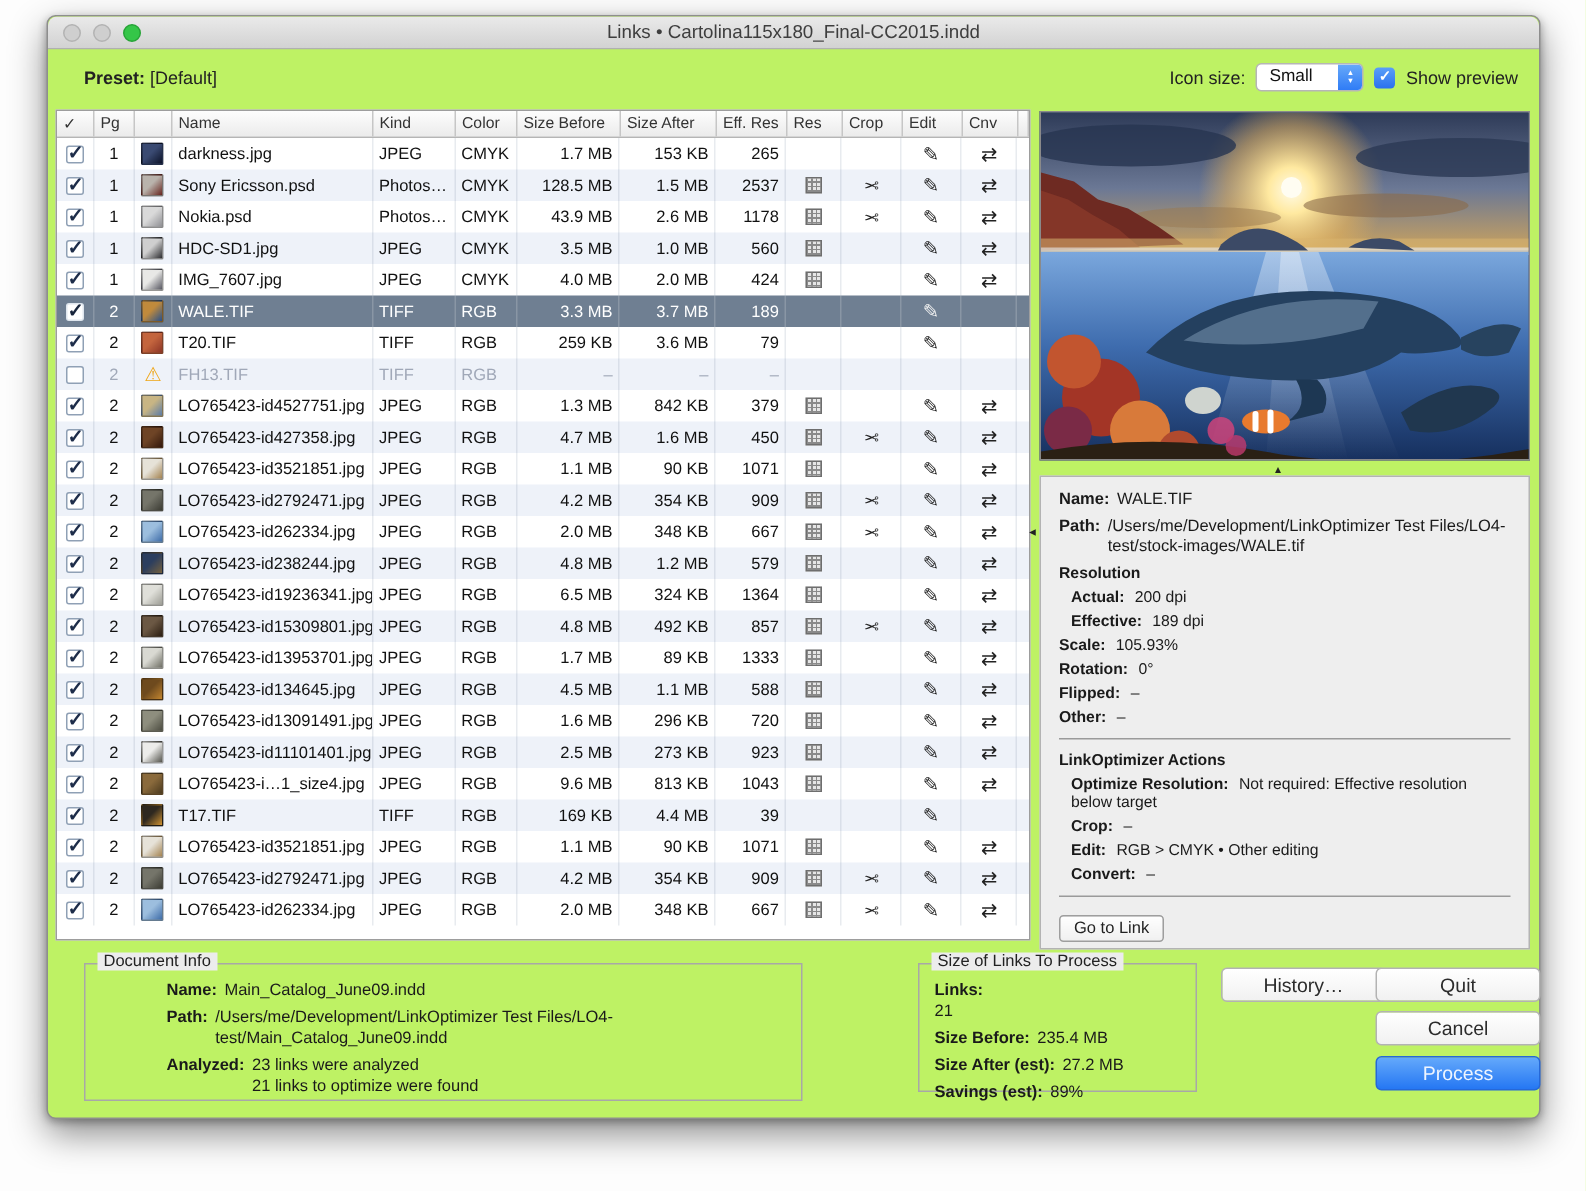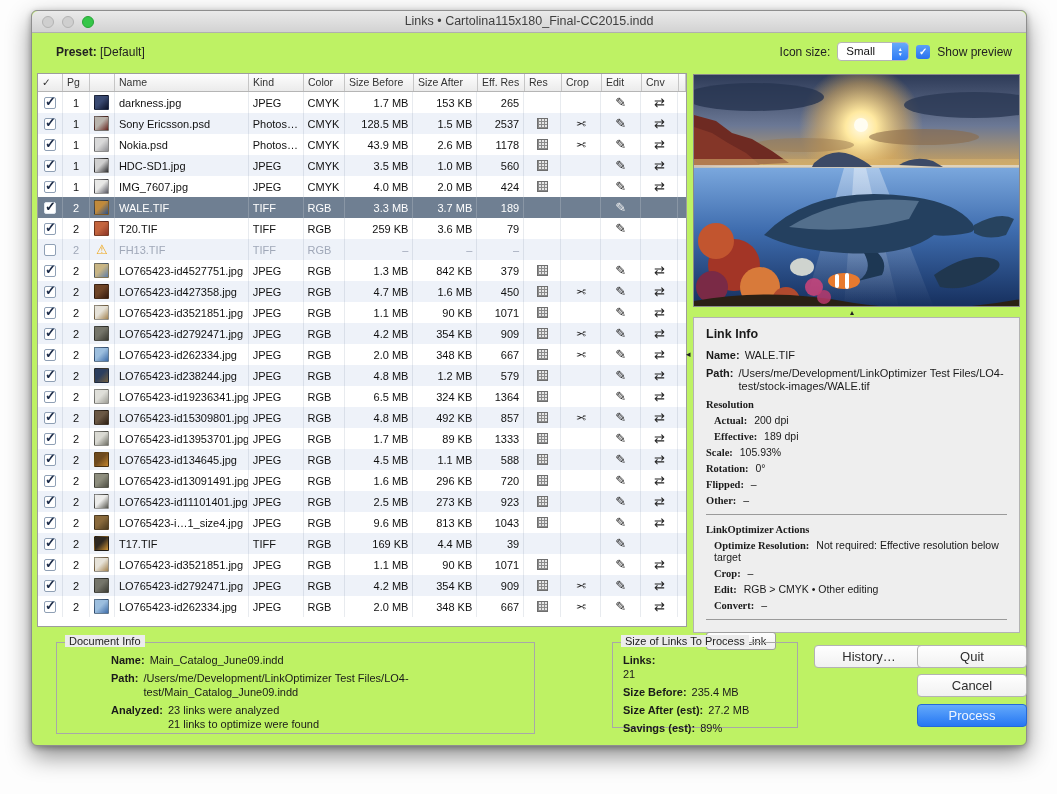--- a/index.html
+++ b/index.html
@@ -69,21 +69,21 @@
   .splitv { position:absolute; left:818px; top:298px; font-size:8px; color:#222; line-height:8px; }
   .splith { position:absolute; left:654px; top:338px; font-size:9px; color:#222; }
 
   
   .linkinfo { position:absolute; left:661px; top:306px; width:327px; height:316px;
     border:1px solid #b3b3b3; background:#eeeeee; padding:9px 12px; color:#1a1a1a; }
   .li-title { font-size:12.5px; font-weight:bold; margin-bottom:8px; }
   .li-row { display:flex; font-size:11px; margin-bottom:5px; line-height:13px; }
   .li-row b { margin-right:5px; white-space:nowrap; }
   .li-sub { font-size:10.5px; margin-bottom:4px; }
-  .li-sub b { margin-right:4px;font-family:Liberation Serif, serif; }
+  .li-sub b { margin-right:4px; }
   .ind { padding-left:8px; }
   .hr { border-top:1px solid #9a9a9a; margin:8px 0; }
   .gotolink { font-size:11px; color:#222; background:linear-gradient(#fefefe,#f0f0f0);
     border:1px solid #9e9e9e; border-radius:3px; padding:2px 9px; margin-top:4px; }
 
   
   .fbox { position:absolute; border:1px solid #a8a8a8; background:transparent; }
   .fbox .legend { position:absolute; top:-8px; left:8px; background:#ececec; padding:0 4px; font-size:11px; color:#222; }
   .docinfo { left:24px; top:631px; width:479px; height:92px;padding-left:44px; }
   .sizeinfo { left:580px; top:631px; width:186px; height:86px; }
@@ -864,21 +864,20 @@
         <rect x="151" y="198" width="4" height="16" fill="#fff" rx="2"></rect>
         <ellipse cx="108" cy="192" rx="12" ry="9" fill="#cfd4cf"></ellipse>
         <circle cx="120" cy="212" r="9" fill="#d8447a" opacity=".8"></circle>
         <circle cx="130" cy="222" r="7" fill="#c23a6e" opacity=".8"></circle>
       </svg>
     </div>
     <span class="splitv">▴</span>
     <span class="splith">◂</span>
 
     <div class="linkinfo">
-      <div class="li-title">Link Info</div>
       <div class="li-row">
           <b>Name:</b>
         <span>WALE.TIF</span>
         </div>
       <div class="li-row">
           <b>Path:</b>
         <span>/Users/me/Development/LinkOptimizer Test Files/LO4-test/stock-images/WALE.tif</span>
         </div>
       <div class="li-sub"><b>Resolution</b></div>
       <div class="li-sub ind"><b>Actual:</b>

